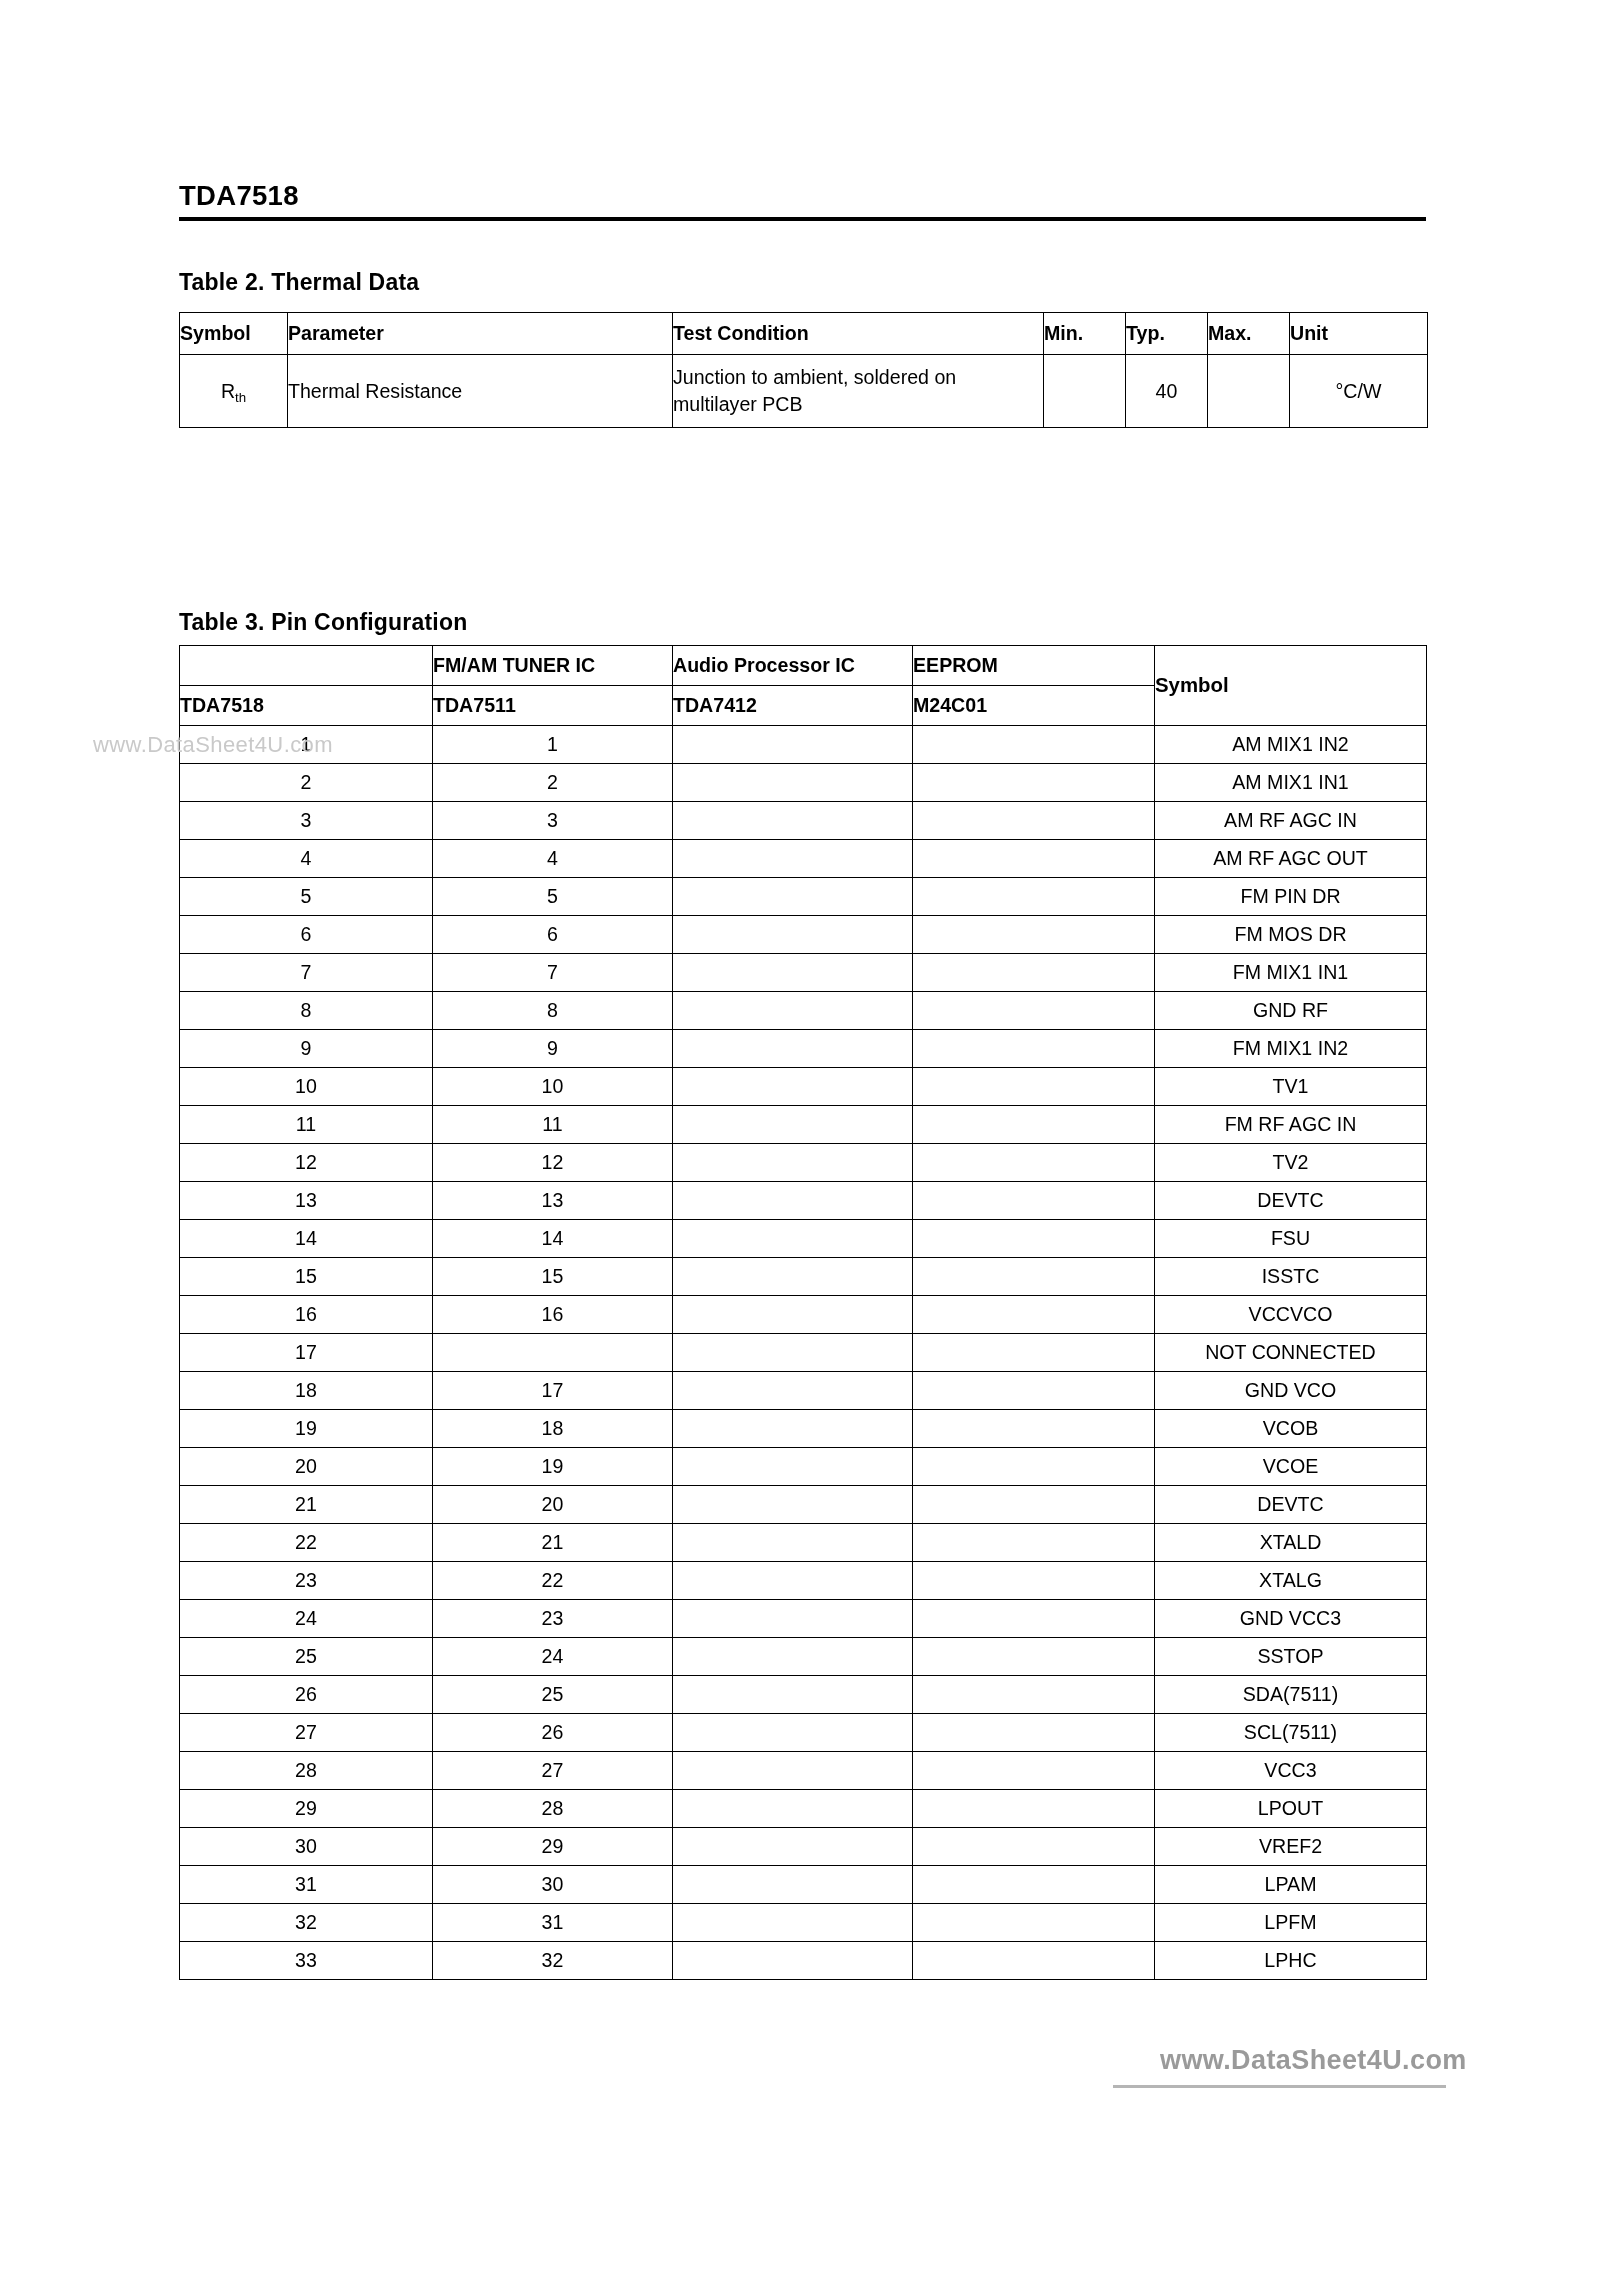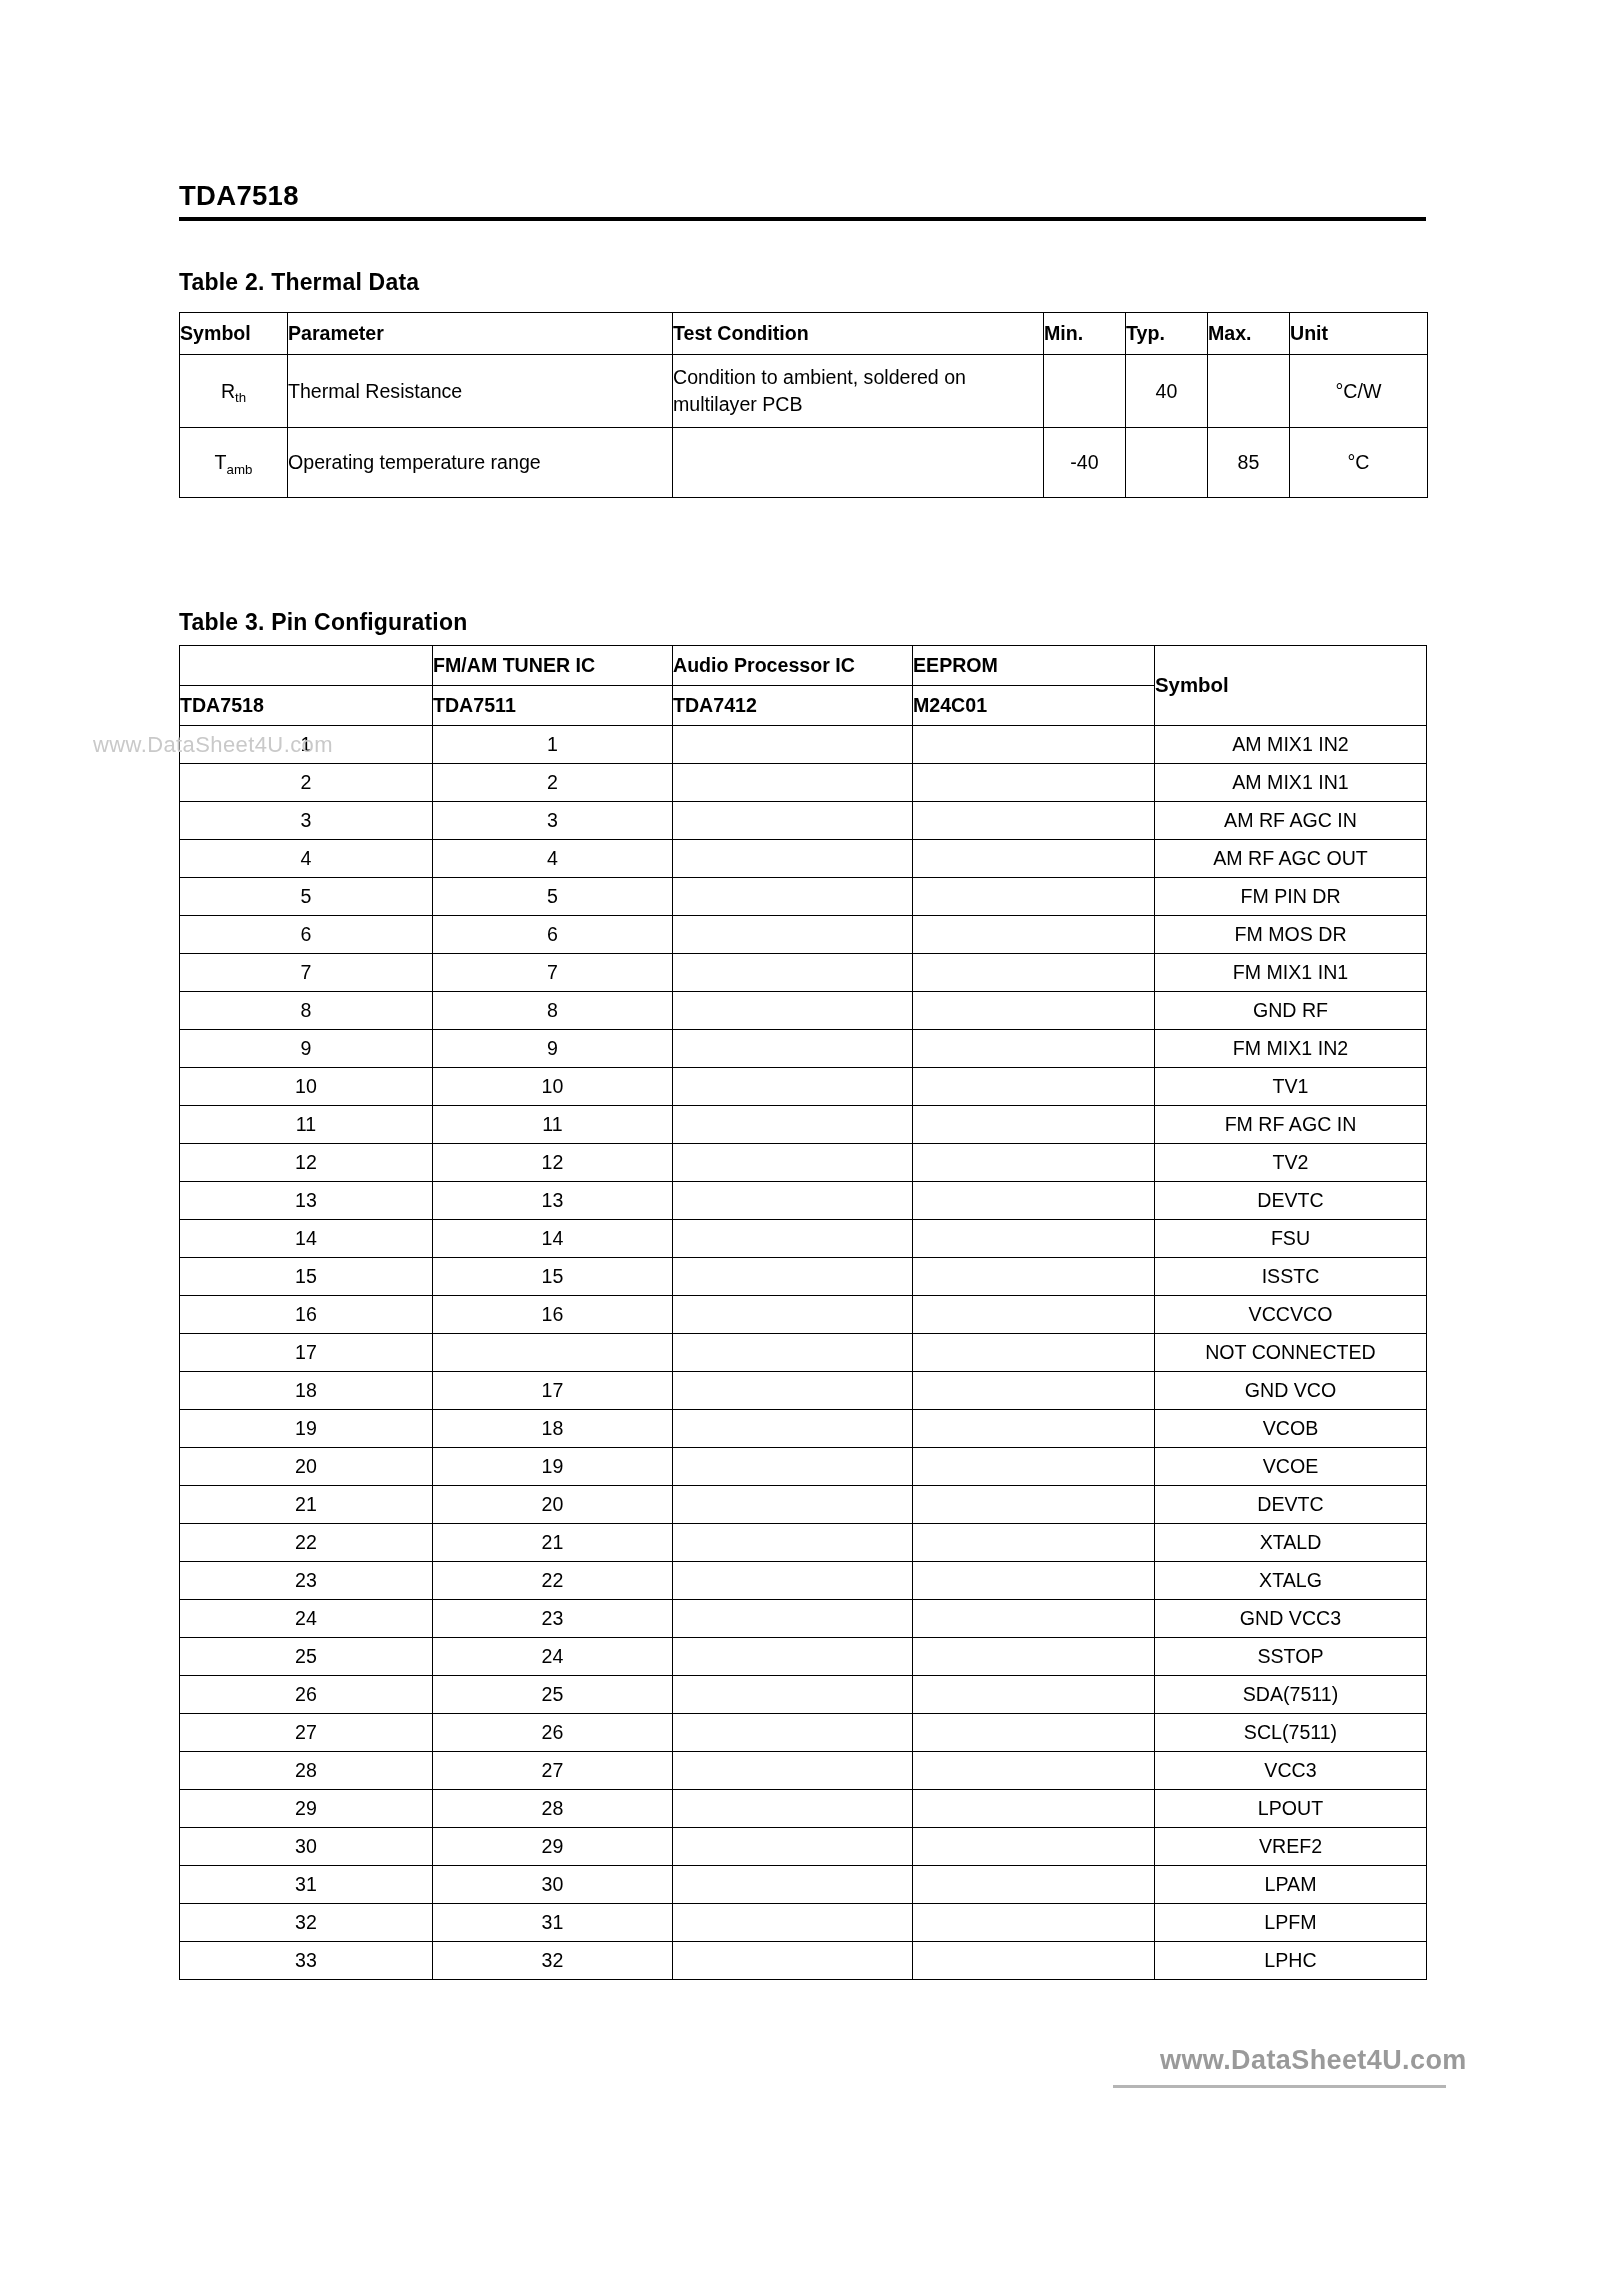--- a/index.html
+++ b/index.html
@@ -214,34 +214,25 @@
         <th>Min.</th>
         <th>Typ.</th>
         <th>Max.</th>
         <th>Unit</th>
       </tr>
     </thead>
     <tbody>
       <tr class="tall">
         <td class="cell-sym"><span>R</span><sub>th</sub></td>
         <td class="cell-l">Thermal Resistance</td>
-        <td class="cell-l wrapline">Condition to ambient, soldered on multilayer PCB</td>
+        <td class="cell-l wrapline">Junction to ambient, soldered on multilayer PCB</td>
         <td class="cell-c"></td>
         <td class="cell-c">40</td>
         <td class="cell-c"></td>
         <td class="cell-c">°C/W</td>
-      </tr>
-      <tr>
-        <td class="cell-sym"><span>T</span><sub>amb</sub></td>
-        <td class="cell-l">Operating temperature range</td>
-        <td class="cell-l"></td>
-        <td class="cell-c">-40</td>
-        <td class="cell-c"></td>
-        <td class="cell-c">85</td>
-        <td class="cell-c">°C</td>
       </tr>
     </tbody>
   </table>
 
   <div class="table-caption" id="caption-pins">Table 3. Pin Configuration</div>
 
   <table class="dstable" id="table-pins">
     <colgroup>
       <col class="c-a">
         <col class="c-b">

